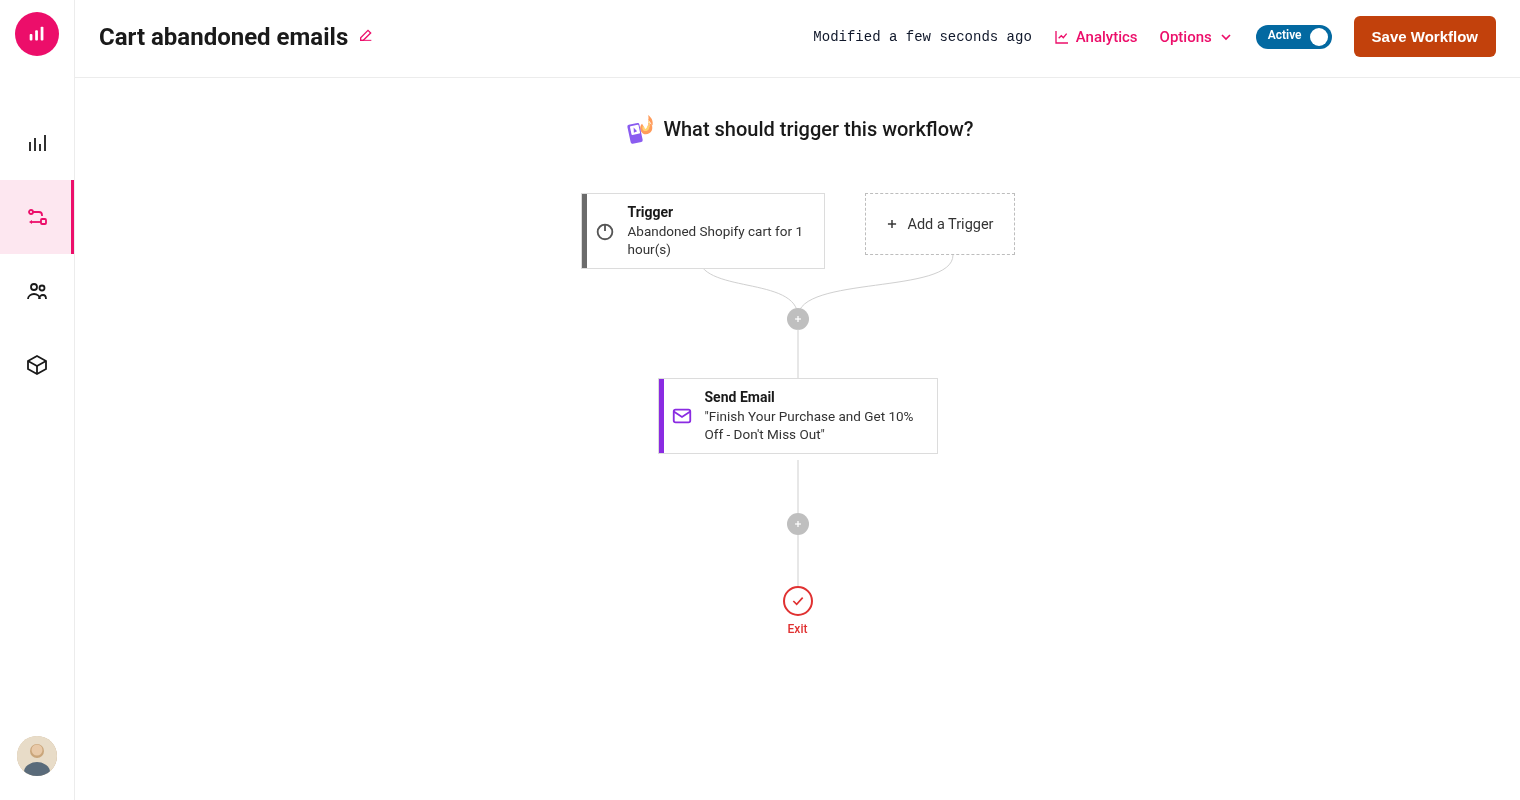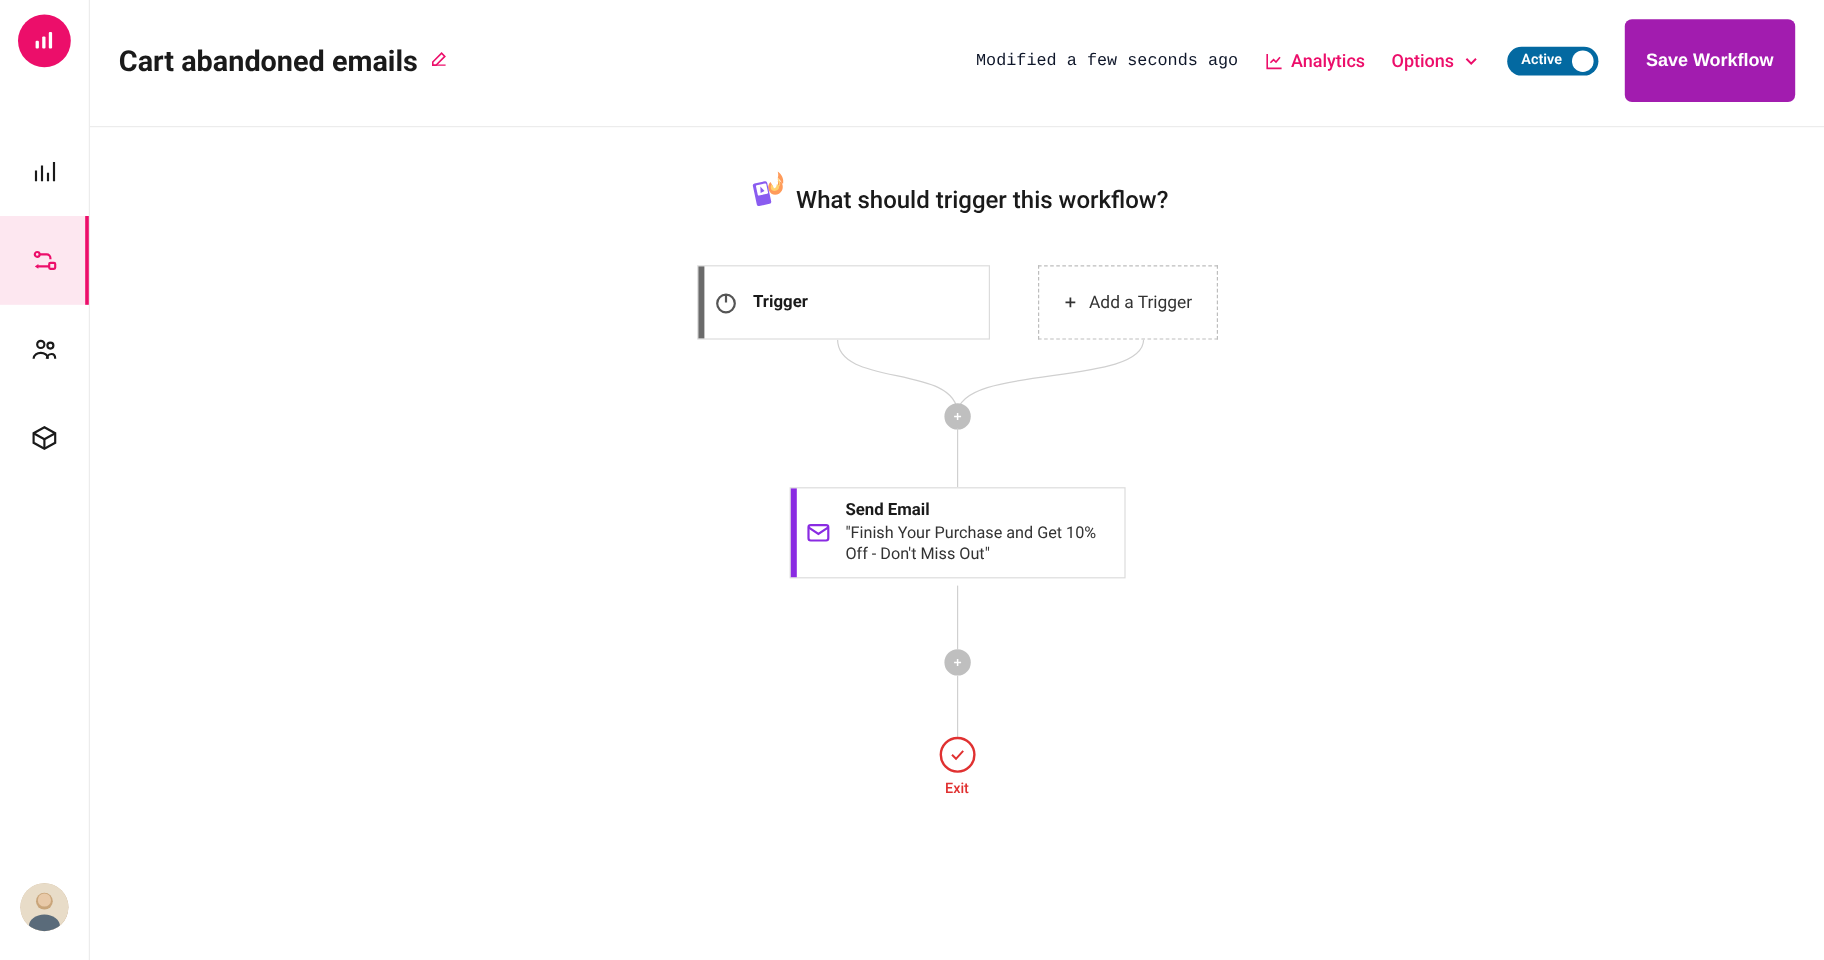--- a/index.html
+++ b/index.html
@@ -32,26 +32,26 @@
 .edit-icon { color: #ec0e6a; cursor: pointer; }
 .edit-icon svg { width: 16px; height: 16px; }
 .header-spacer { flex: 1; }
 .header-actions { display: flex; align-items: center; gap: 22px; }
 .modified { color: #0f172a; font-size: 14px; font-family: Liberation Mono, monospace; }
 .link-action { display: inline-flex; align-items: center; gap: 6px; color: #ec0e6a; font-size: 15px; font-weight: 500; cursor: pointer; }
 .link-action svg { width: 16px; height: 16px; }
 .toggle { display: inline-flex; align-items: flex-start; background: #0369a1; border-radius: 999px; padding: 3px 4px 3px 12px; gap: 8px; cursor: pointer; }
 .toggle-label { color: #fff; font-size: 12px; font-weight: 600; }
 .toggle-knob { width: 18px; height: 18px; border-radius: 50%; background: #fff; }
-.save-btn { background: #a21caf; color: #fff; border: none; padding: 26px 18px; border-radius: 6px; font-size: 15px; font-weight: 600; cursor: pointer; }
+.save-btn { background: #c2410c; color: #fff; border: none; padding: 12px 18px; border-radius: 6px; font-size: 15px; font-weight: 600; cursor: pointer; }
 
 
 .canvas { flex: 1; position: relative; overflow: hidden; }
 
-.hero { position: absolute; top: 30px; left: 50%; transform: translateX(-50%); display: flex; align-items: flex-end; gap: 0; }
+.hero { position: absolute; top: 30px; left: 50%; transform: translateX(-50%); display: flex; align-items: center; gap: 0; }
 .hero-icon { width: 42px; height: 42px; }
 .hero-text { font-size: 20px; font-weight: 500; color: #1a1a1a; }
 
 .row-triggers { position: absolute; top: 115px; left: 50%; transform: translateX(-50%); display: flex; gap: 40px; }
 
 .node-card { width: 244px; background: #fff; border: 1px solid #dcdcdc; display: flex; align-items: center; padding: 10px 12px; gap: 12px; cursor: pointer; position: relative; }
 .node-card .accent { position: absolute; left: 0; top: 0; bottom: 0; width: 5px; background: #6b6b6b; }
 .node-card.purple .accent { background: #8a2be2; }
 .node-icon { width: 22px; height: 22px; flex-shrink: 0; display: flex; align-items: center; justify-content: center; }
 .node-body { display: flex; flex-direction: column; gap: 2px; }
@@ -200,20 +200,21 @@
         <div class="node-card">
           <span class="accent"></span>
           <span class="node-icon">
             <svg viewBox="0 0 24 24" fill="none" stroke="#555" stroke-width="2">
                 <circle cx="12" cy="13" r="8"></circle>
                 <line x1="12" y1="5" x2="12" y2="12"></line>
               </svg>
           </span>
           <span class="node-body">
             <span class="node-title">Trigger</span>
+            <span class="node-desc">Abandoned Shopify cart for 1 hour(s)</span>
           </span>
         </div>
         <div class="add-trigger-card">
           <svg viewBox="0 0 24 24" fill="none" stroke="#333" stroke-width="2.5">
               <line x1="12" y1="5" x2="12" y2="19"></line>
               <line x1="5" y1="12" x2="19" y2="12"></line>
             </svg>
           <span>Add a Trigger</span>
         </div>
       </div>

